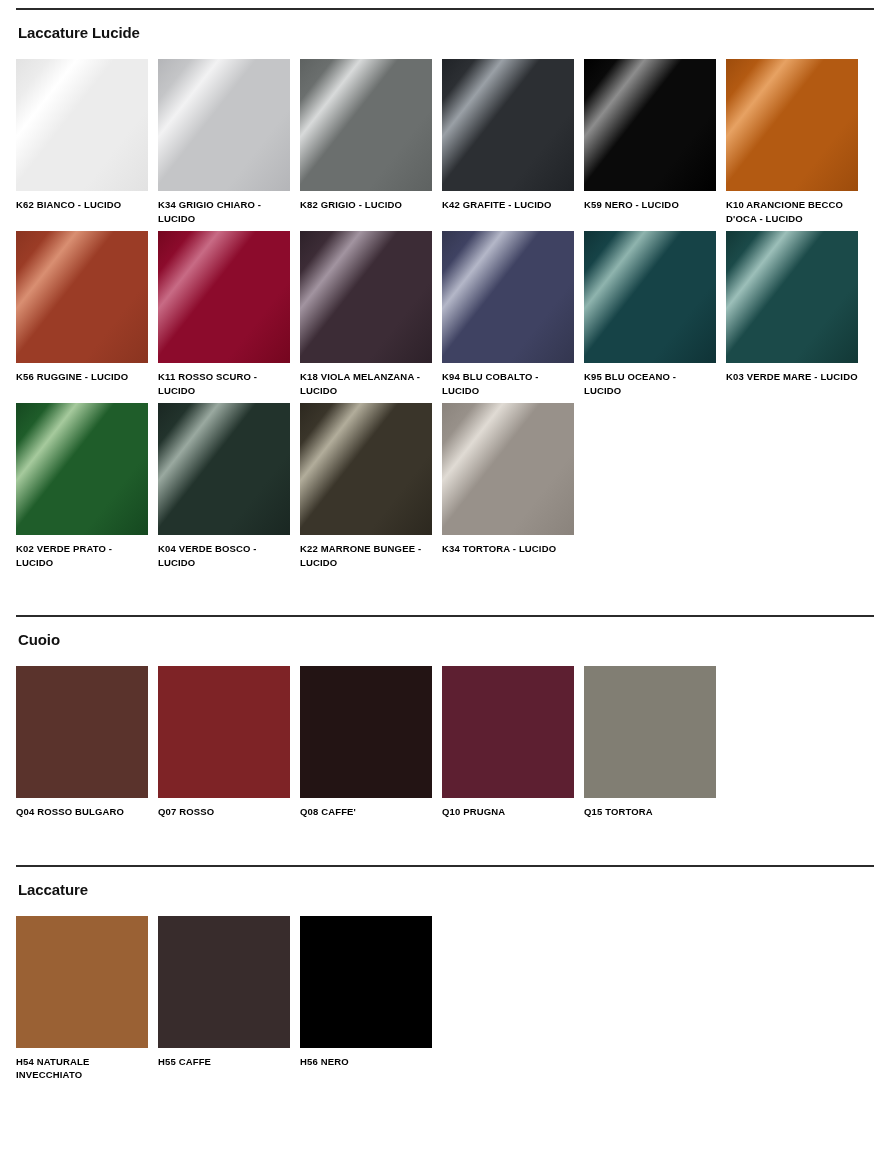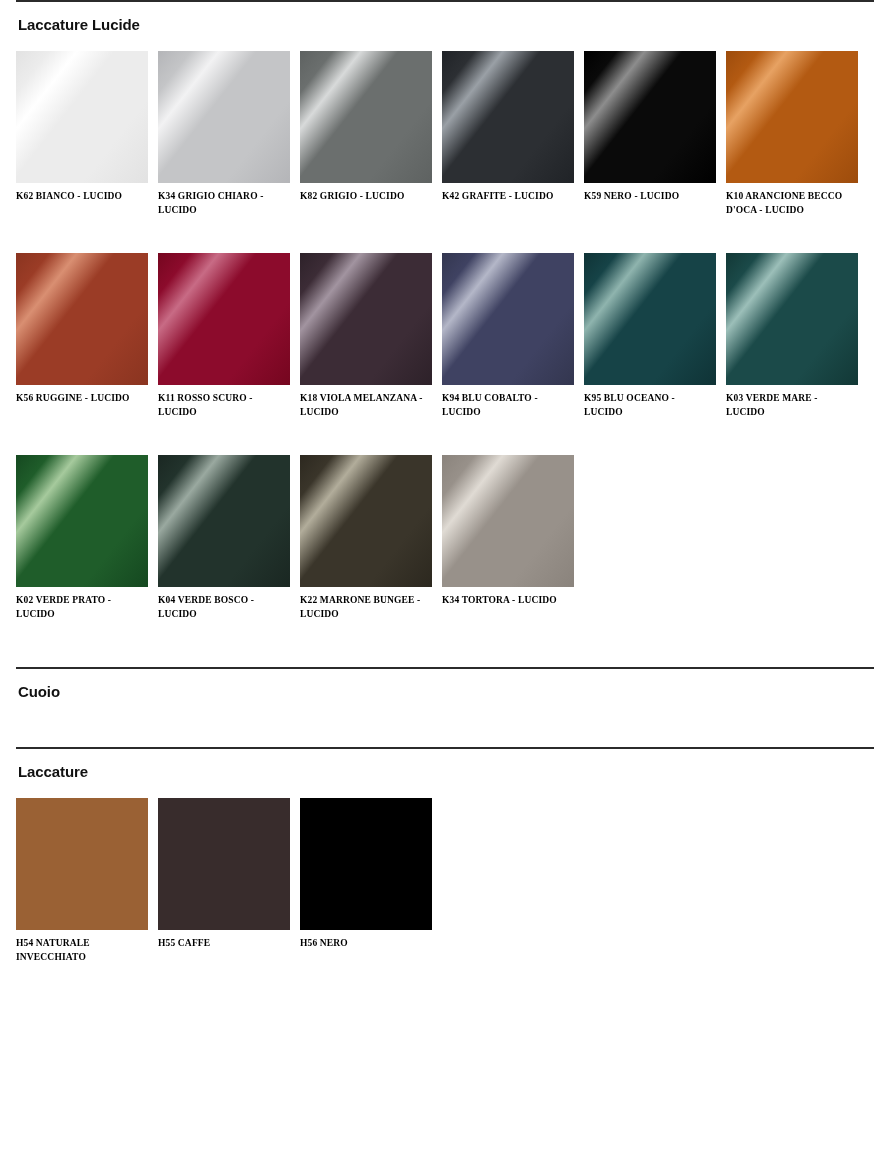--- a/index.html
+++ b/index.html
@@ -10,21 +10,21 @@
   }
   body {
     width: 890px;
     height: 1172px;
     font-family: "Liberation Sans", "DejaVu Sans", sans-serif;
     color: #000000;
     overflow: hidden;
   }
   .page {
     width: 890px;
-    padding: 0 16px;
+    padding: 8px 16px;
   }
 
   
   .section { width: 858px; }
   .section-rule {
     height: 0;
     border-top: 2px solid #2b2b2b;
     width: 858px;
   }
   .section-title {
@@ -59,21 +59,21 @@
     line-height: 13.5px;
     letter-spacing: 0.15px;
     color: #000000;
     margin-top: 7px;
     text-transform: uppercase;
     word-spacing: 0px;
   }
 
   
   .swatch-grid .swatch-cell { margin-bottom: 0; }
-  .grid-rowgap { row-gap: 36px; font-family: Liberation Serif, serif; }
+  .grid-rowgap { row-gap: 6px; }
 
   .sec-gap-1 { height: 46px; }
   .sec-gap-2 { height: 46px; }
   .bottom-pad { height: 40px; }
 </style>
 </head>
 <body>
 
 <div class="page">
 
@@ -146,20 +146,42 @@
           <div class="swatch-label">K34 TORTORA - LUCIDO</div>
         </div>
       </div>
   </div>
 
   <div class="sec-gap-1"></div>
 
   <div class="section">
     <div class="section-rule"></div>
     <div class="section-title">Cuoio</div>
+    <div class="swatch-grid grid-rowgap" id="grid-1">
+        <div class="swatch-cell">
+          <div class="swatch-chip" style="background: rgb(90, 51, 44);"></div>
+          <div class="swatch-label">Q04 ROSSO BULGARO</div>
+        </div>
+        <div class="swatch-cell">
+          <div class="swatch-chip" style="background: rgb(126, 35, 38);"></div>
+          <div class="swatch-label">Q07 ROSSO</div>
+        </div>
+        <div class="swatch-cell">
+          <div class="swatch-chip" style="background: rgb(35, 20, 20);"></div>
+          <div class="swatch-label">Q08 CAFFE'</div>
+        </div>
+        <div class="swatch-cell">
+          <div class="swatch-chip" style="background: rgb(93, 31, 49);"></div>
+          <div class="swatch-label">Q10 PRUGNA</div>
+        </div>
+        <div class="swatch-cell">
+          <div class="swatch-chip" style="background: rgb(129, 126, 115);"></div>
+          <div class="swatch-label">Q15 TORTORA</div>
+        </div>
+      </div>
   </div>
 
   <div class="sec-gap-2"></div>
 
   <div class="section">
     <div class="section-rule"></div>
     <div class="section-title">Laccature</div>
     <div class="swatch-grid grid-rowgap" id="grid-2">
         <div class="swatch-cell">
           <div class="swatch-chip" style="background: rgb(154, 97, 52);"></div>

